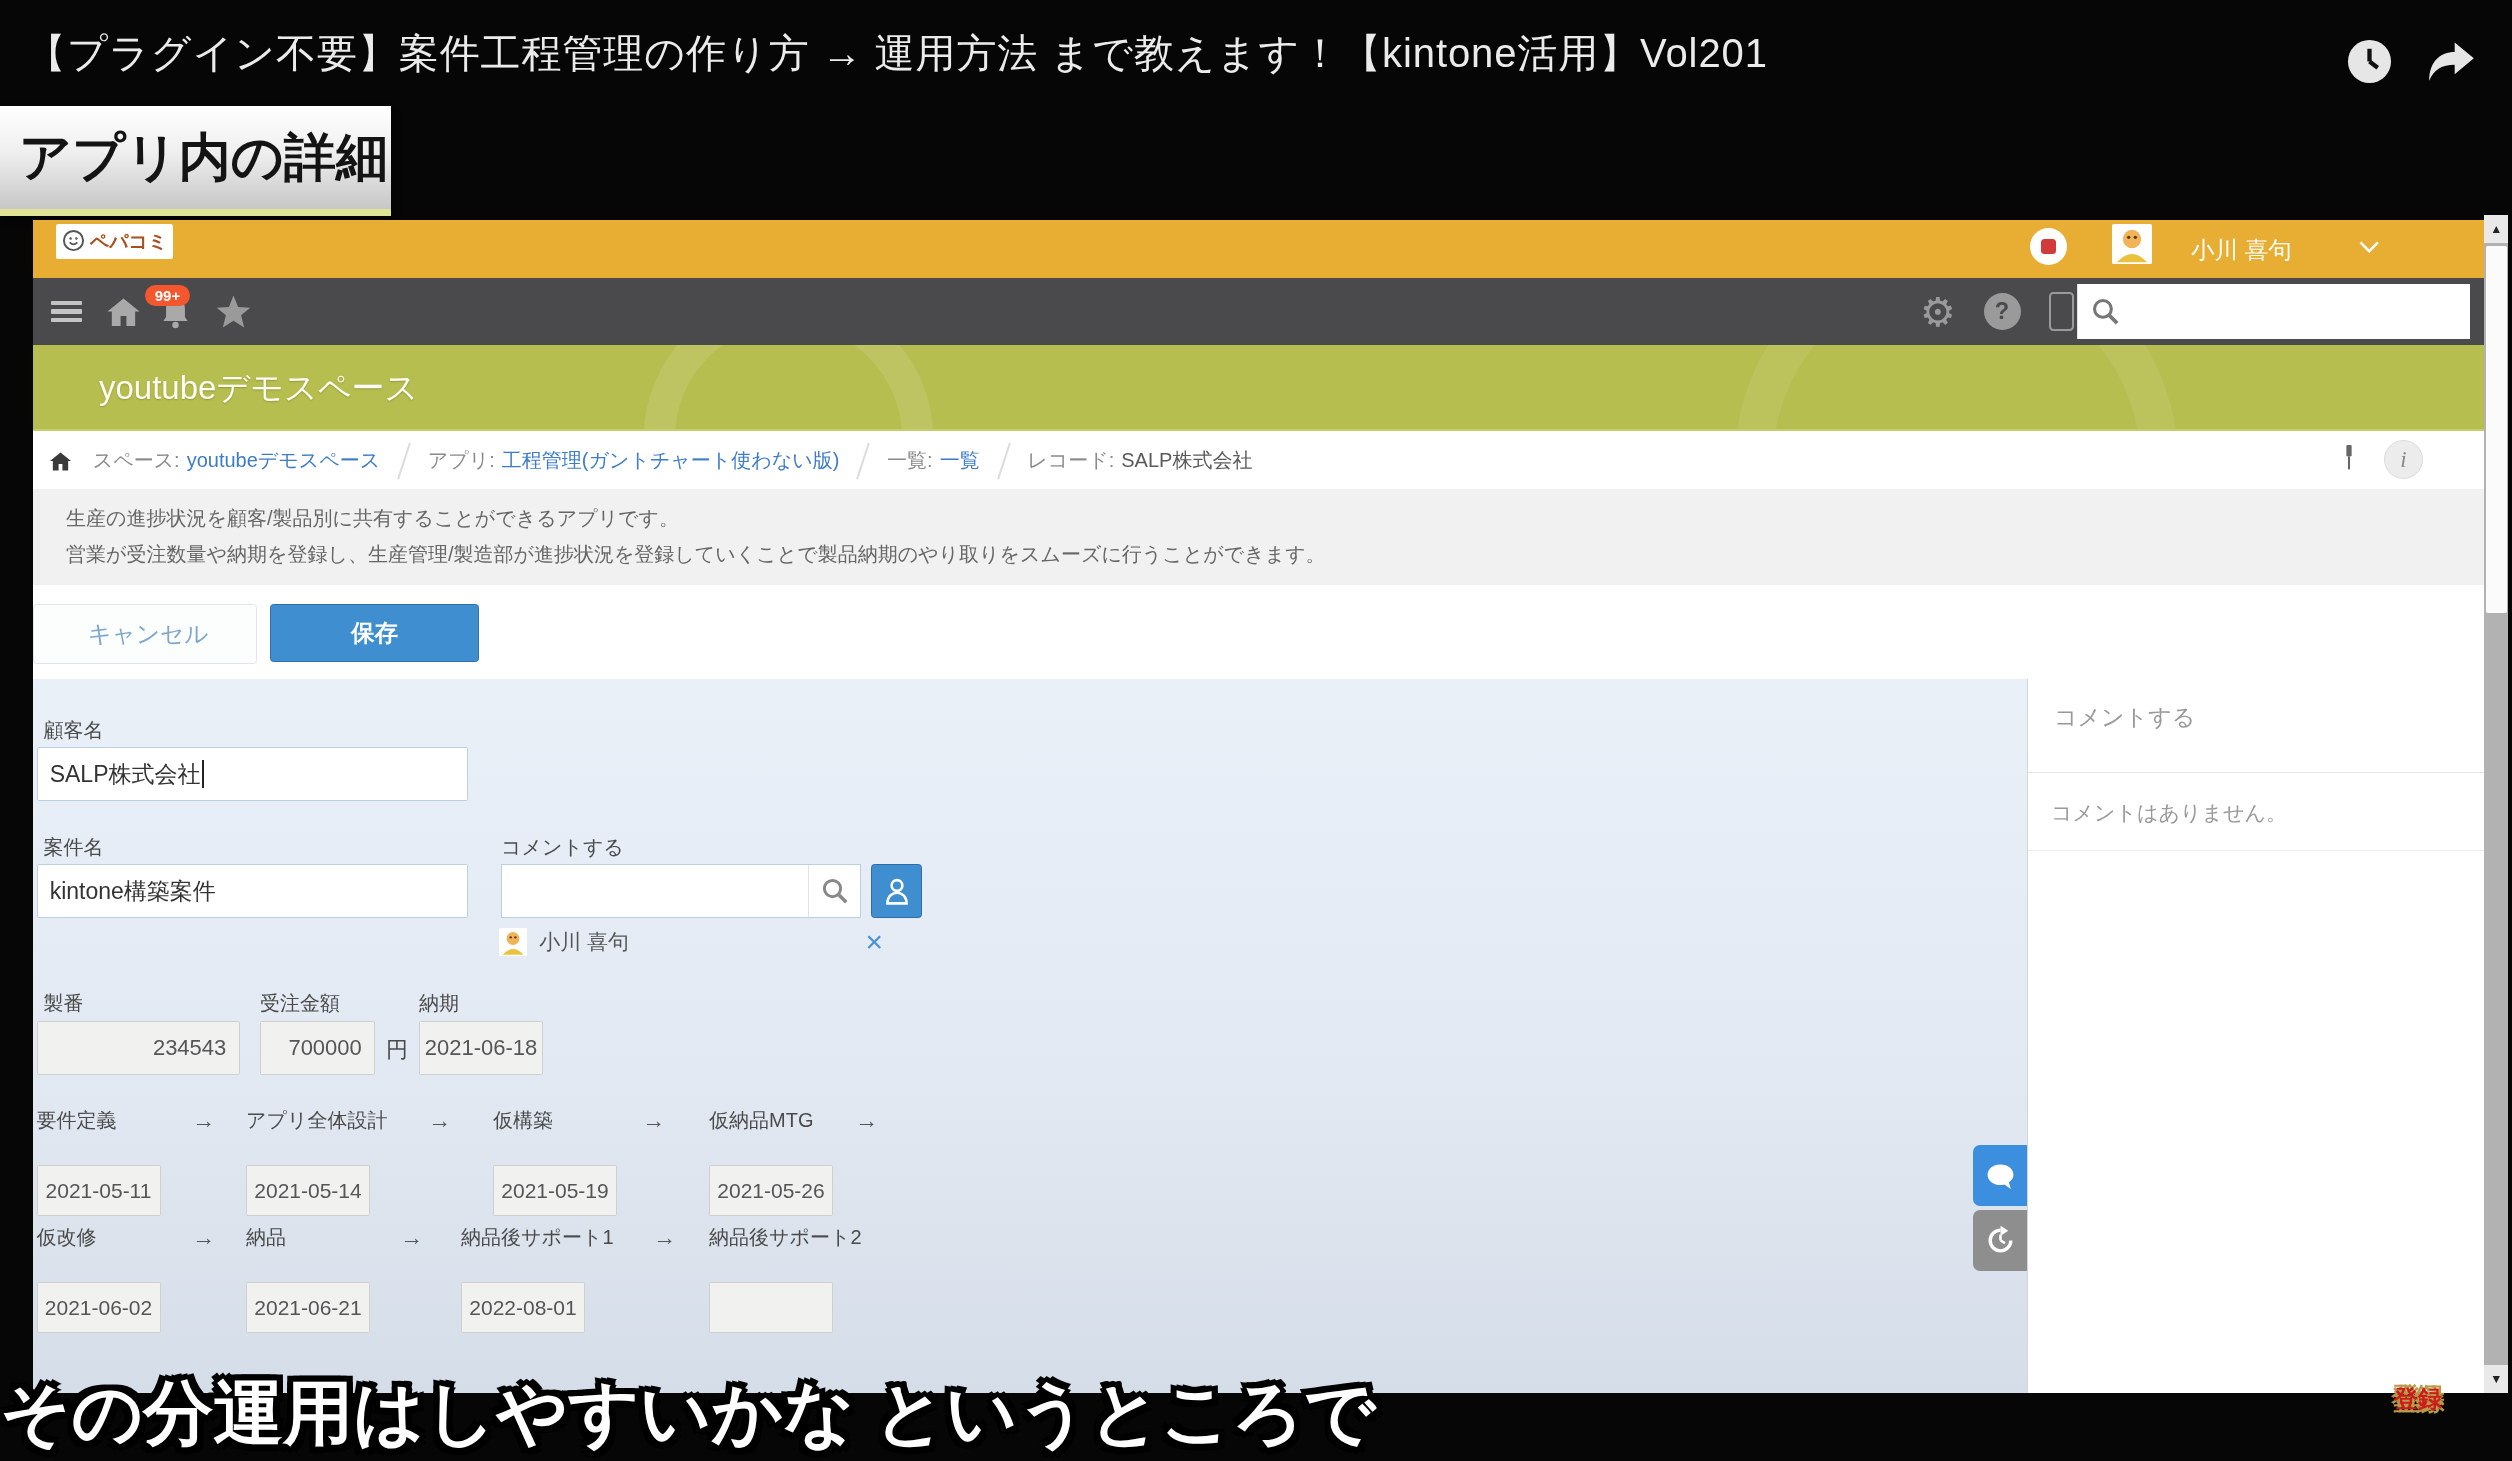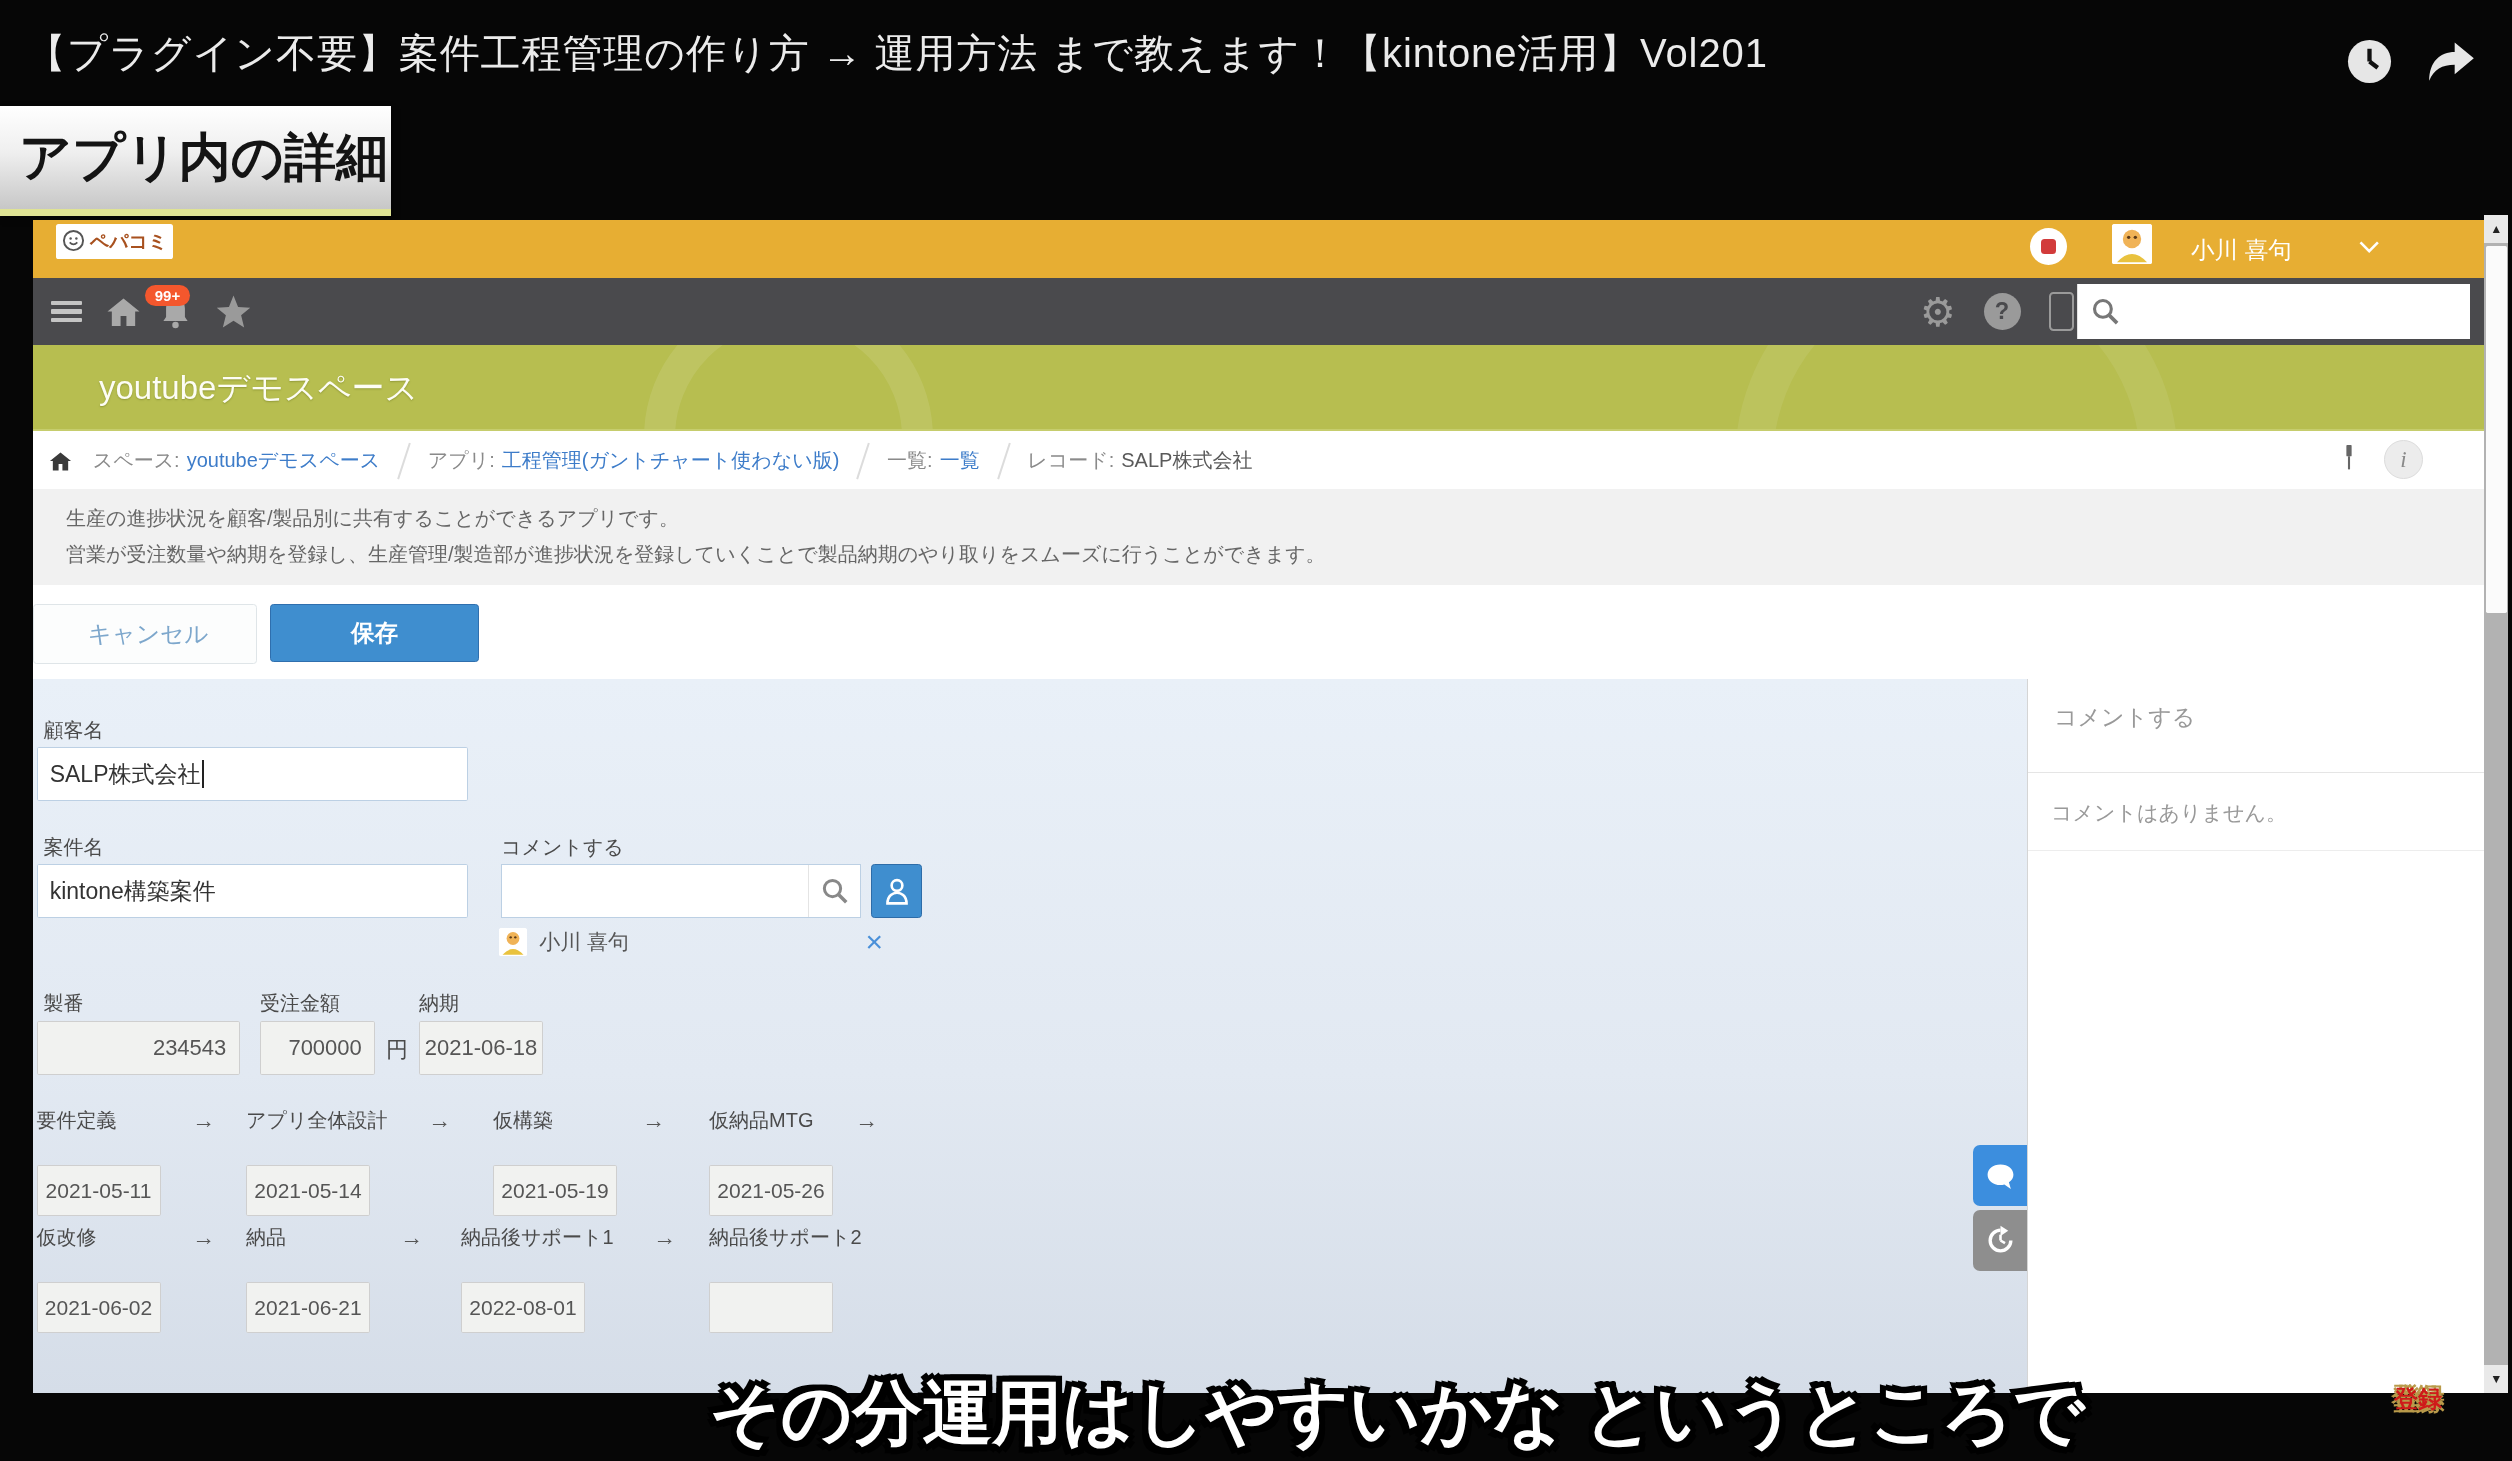--- a/index.html
+++ b/index.html
@@ -6,21 +6,21 @@
   #frame{position:relative;width:2512px;height:1461px;background:#060606;overflow:hidden;
          font-family:"Liberation Sans","DejaVu Sans",sans-serif;}
   .abs{position:absolute;}
 
   
   .video-title{left:26px;top:26px;font-size:40px;color:#ebebeb;letter-spacing:0.9px;white-space:nowrap;}
   .vc-btn{width:49px;height:49px;display:flex;align-items:center;justify-content:center;}
   .overlay-label{left:0;top:106px;width:372px;height:103px;background:linear-gradient(180deg,#ffffff 0%,#efefef 45%,#c7c7c7 100%);
       border-bottom:7.9px solid #dfe394;box-shadow:1.7px 2.6px 5.2px rgba(0,0,0,.55);
       display:flex;align-items:center;padding-left:19px;font-size:52px;font-weight:800;color:#141414;}
-  .subtitle{left:0;top:1367px;width:2085px;text-align:right;font-size:70px;font-weight:900;color:#fff;z-index:40;
+  .subtitle{left:0;top:1367px;width:2085px;text-align:left;font-size:70px;font-weight:900;color:#fff;z-index:40;
       text-shadow:-6.1px -6.1px 0 #000,6.1px -6.1px 0 #000,-6.1px 6.1px 0 #000,6.1px 6.1px 0 #000,-6.1px 0 0 #000,6.1px 0 0 #000,0 -6.1px 0 #000,0 7px 0 #000;}
   .subscribe{left:2394px;top:1383px;font-size:24px;font-weight:900;color:#cf1a1a;z-index:41;
       text-shadow:-2.6px -2.6px 0 #b99a4a,2.6px -2.6px 0 #b99a4a,-2.6px 2.6px 0 #b99a4a,2.6px 2.6px 0 #b99a4a;}
 
   
   #app{left:21px;top:220px;width:2458px;height:1173px;background:#fff;overflow:hidden;margin-left:12px;}
 
   .yellow-header{left:0;top:0;width:2458px;height:58px;background:#e7ae33;}
   .logo-box{left:23px;top:4.4px;width:117px;height:35px;background:#fff;border-radius:2.6px;
       display:flex;align-items:center;justify-content:center;gap:5.2px;}

